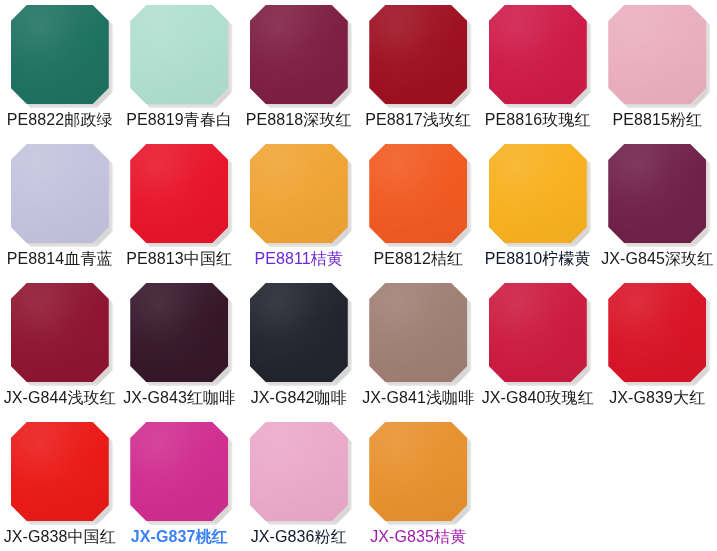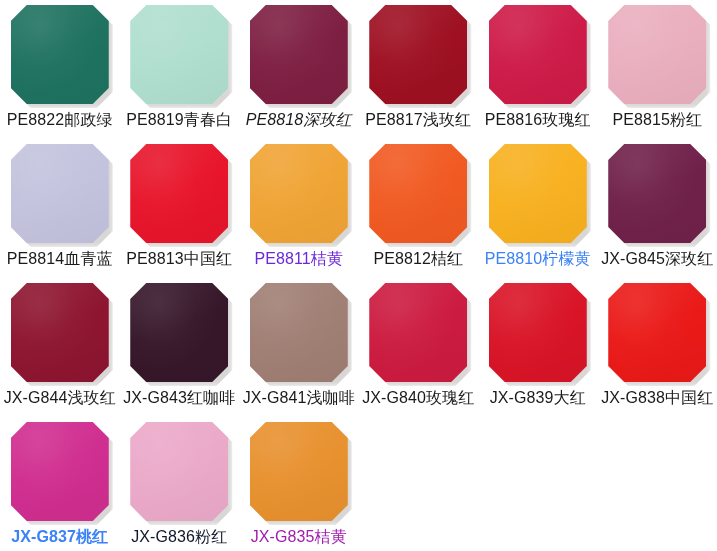--- a/index.html
+++ b/index.html
@@ -114,21 +114,21 @@
       </div>
       <div class="swatch-label" style="color: rgb(27, 27, 27);">PE8819青春白</div>
     </div>
     <div class="swatch-cell">
       <div class="chip-wrap">
         <div class="chip-shadow"></div>
         <div class="chip" style="background: rgb(126, 31, 66);">
           <div class="chip-sheen"></div>
         </div>
       </div>
-      <div class="swatch-label" style="color: rgb(27, 27, 27); font-style: italic;">PE8818深玫红</div>
+      <div class="swatch-label" style="color: rgb(27, 27, 27);">PE8818深玫红</div>
     </div>
     <div class="swatch-cell">
       <div class="chip-wrap">
         <div class="chip-shadow"></div>
         <div class="chip" style="background: rgb(158, 16, 34);">
           <div class="chip-sheen"></div>
         </div>
       </div>
       <div class="swatch-label" style="color: rgb(27, 27, 27);">PE8817浅玫红</div>
     </div>
@@ -186,21 +186,21 @@
       </div>
       <div class="swatch-label" style="color: rgb(27, 27, 27);">PE8812桔红</div>
     </div>
     <div class="swatch-cell">
       <div class="chip-wrap">
         <div class="chip-shadow"></div>
         <div class="chip" style="background: rgb(248, 177, 32);">
           <div class="chip-sheen"></div>
         </div>
       </div>
-      <div class="swatch-label" style="color: #3b82f6;">PE8810柠檬黄</div>
+      <div class="swatch-label" style="color: #0f172a;">PE8810柠檬黄</div>
     </div>
     <div class="swatch-cell">
       <div class="chip-wrap">
         <div class="chip-shadow"></div>
         <div class="chip" style="background: rgb(112, 33, 74);">
           <div class="chip-sheen"></div>
         </div>
       </div>
       <div class="swatch-label" style="color: rgb(27, 27, 27);">JX-G845深玫红</div>
     </div>
@@ -214,20 +214,29 @@
       <div class="swatch-label" style="color: rgb(27, 27, 27);">JX-G844浅玫红</div>
     </div>
     <div class="swatch-cell">
       <div class="chip-wrap">
         <div class="chip-shadow"></div>
         <div class="chip" style="background: rgb(54, 23, 42);">
           <div class="chip-sheen"></div>
         </div>
       </div>
       <div class="swatch-label" style="color: rgb(27, 27, 27);">JX-G843红咖啡</div>
+    </div>
+    <div class="swatch-cell">
+      <div class="chip-wrap">
+        <div class="chip-shadow"></div>
+        <div class="chip" style="background: rgb(34, 36, 46);">
+          <div class="chip-sheen"></div>
+        </div>
+      </div>
+      <div class="swatch-label" style="color: rgb(27, 27, 27);">JX-G842咖啡</div>
     </div>
     <div class="swatch-cell">
       <div class="chip-wrap">
         <div class="chip-shadow"></div>
         <div class="chip" style="background: rgb(160, 127, 116);">
           <div class="chip-sheen"></div>
         </div>
       </div>
       <div class="swatch-label" style="color: rgb(27, 27, 27);">JX-G841浅咖啡</div>
     </div>

